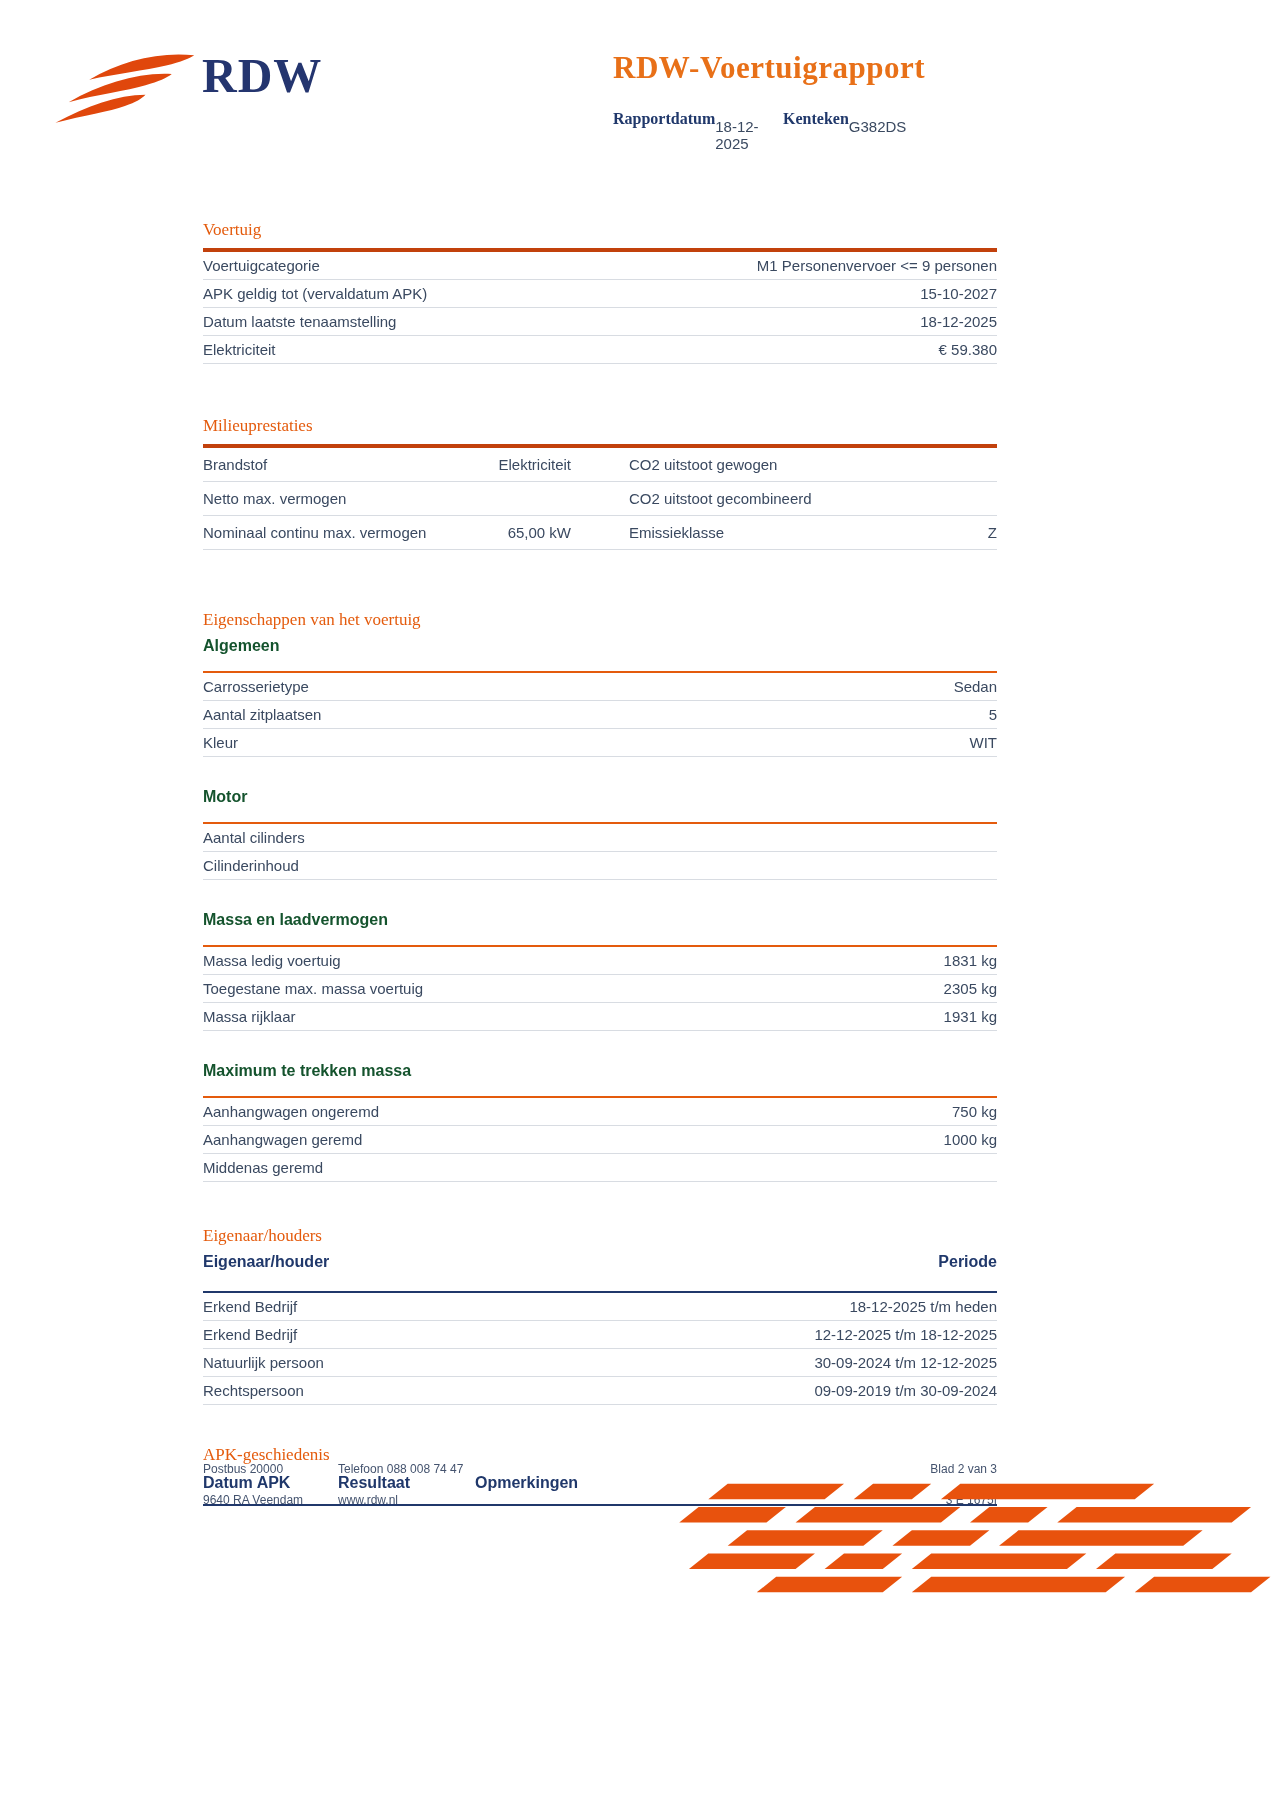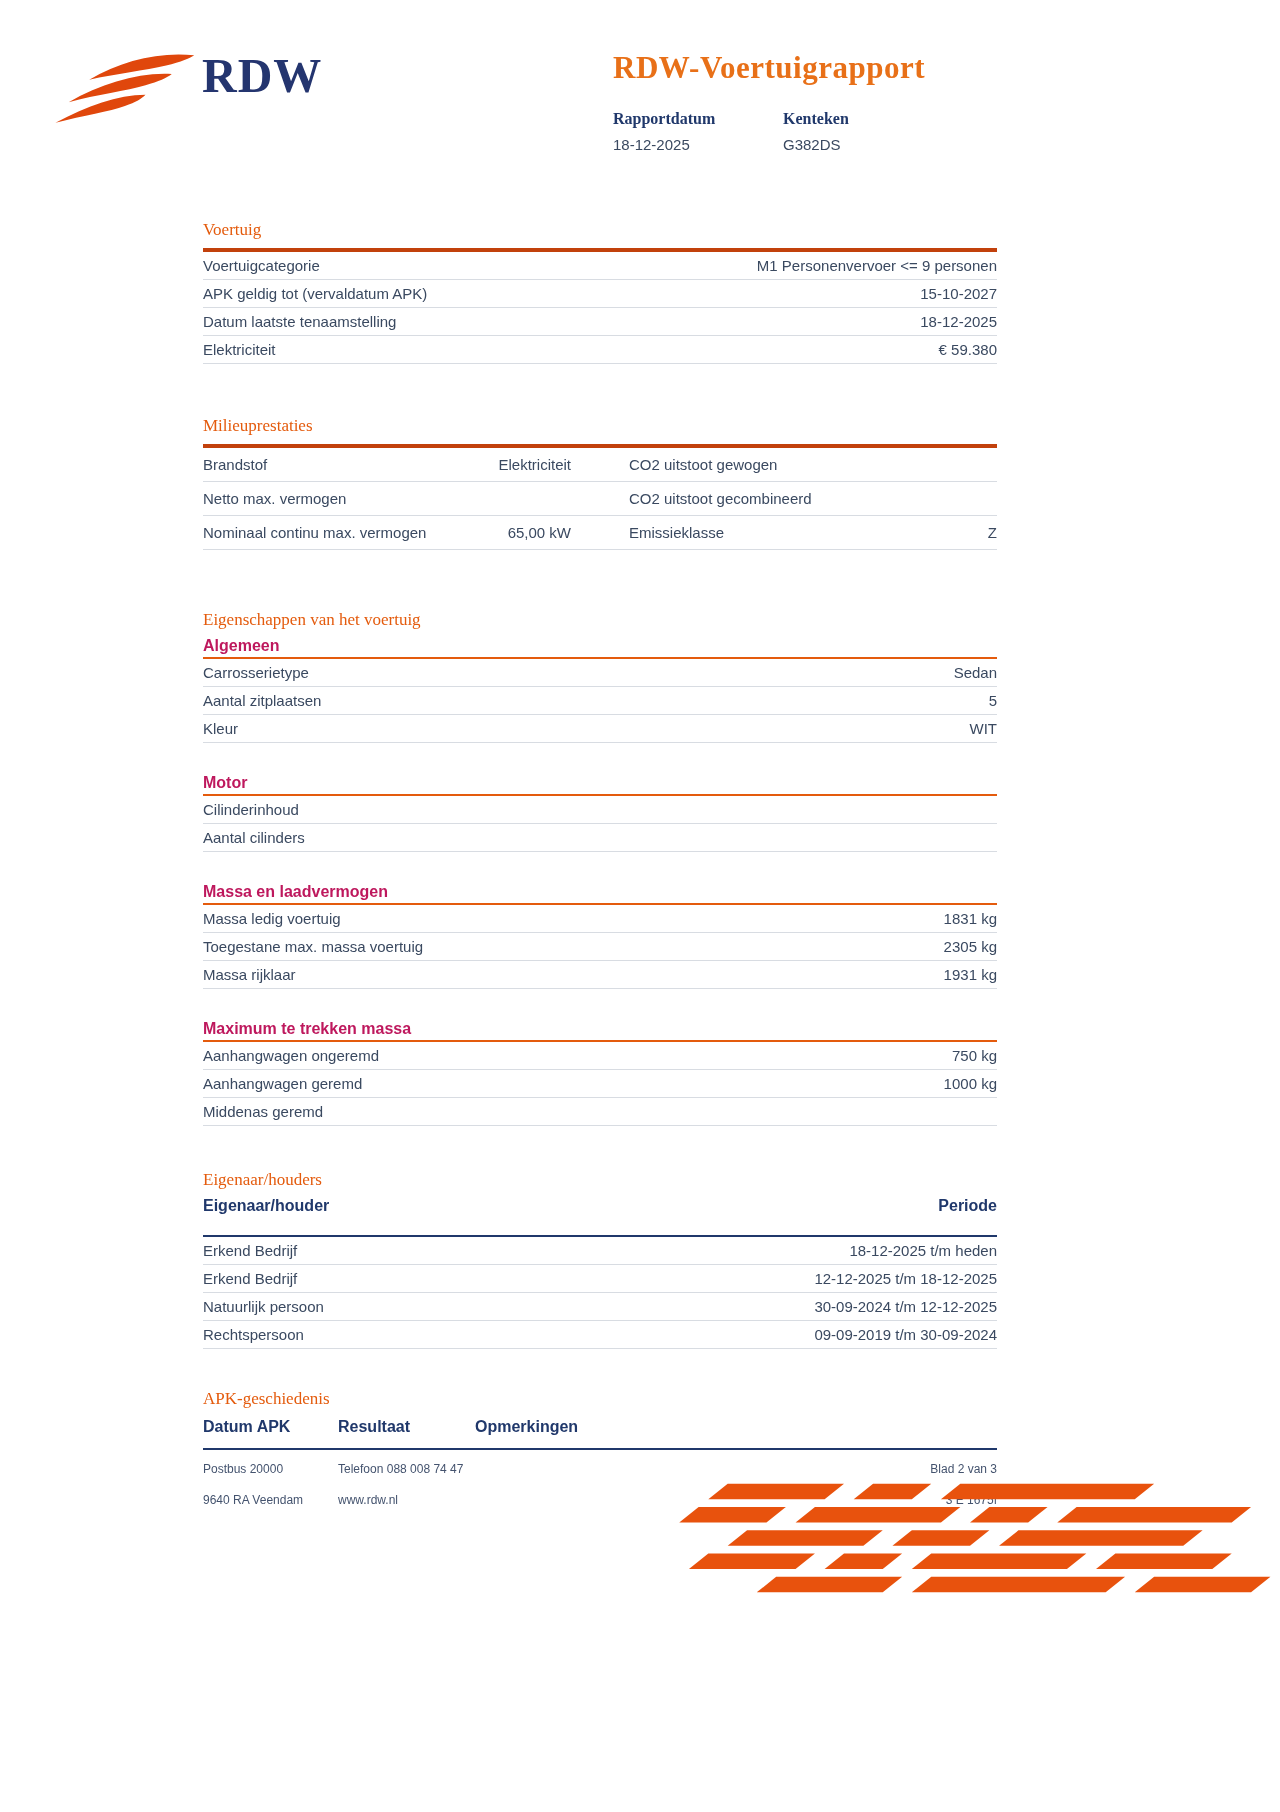--- a/index.html
+++ b/index.html
@@ -9,21 +9,21 @@
 
   
   .logo { position:absolute; left:48px; top:50px; display:flex; align-items:flex-start; }
   .logo svg { width:150px; height:78px; display:block; }
   .logo-text { font-family:"Liberation Serif", serif; font-weight:bold; font-size:48px;
                color:#24356f; letter-spacing:1px; margin-left:4px; margin-top:-2px; }
   .title-block { position:absolute; left:613px; top:50px; width:420px; }
   .report-title { font-family:"Liberation Serif", serif; font-weight:bold; font-size:31px;
                   color:#e87018; letter-spacing:0.5px; }
   .meta { display:flex; margin-top:24px; }
-  .meta-col { width:170px; display:flex; flex-direction:column; }
+  .meta-col { width:170px; display:flex; }
   .meta-label { font-family:"Liberation Serif", serif; font-weight:bold; font-size:16px; color:#20386b; }
   .meta-value { font-size:15px; color:#3a4960; margin-top:8px; }
 
   
   #content { position:absolute; left:203px; top:212px; width:794px; }
   .section-heading { font-family:"Liberation Serif", serif; font-weight:normal; font-size:17px;
                      color:#e45b0d; line-height:20px; }
   .rows { border-top:4px solid #c2410c; }
   .rows.no-topline { border-top:none; }
   .row { display:flex; justify-content:space-between; align-items:baseline;
@@ -33,22 +33,22 @@
   .sec-voertuig { margin-top:8px; }
   .sec-voertuig .section-heading { margin-bottom:8px; }
 
   .sec-milieu { margin-top:52px; }
   .sec-milieu .section-heading { margin-bottom:8px; }
   .row.milieu { padding:7px 0; }
   .half { width:368px; display:flex; justify-content:space-between; align-items:baseline; }
 
   .sec-eigenschappen { margin-top:60px; }
   .sec-eigenschappen .section-heading { margin-bottom:6px; }
-  .subsection .sub-title { font-size:16px; font-weight:bold; color:#be185d; line-height:19px;
-                           padding-bottom:2px; border-bottom:2px solid #e45b0d; }
+  .subsection .sub-title { font-size:16px; font-weight:bold; color:#14532d; line-height:19px;
+                           padding-bottom:16px; border-bottom:2px solid #e45b0d; }
   .subsection + .subsection { margin-top:30px; }
 
   .sec-eigenaar { margin-top:44px; }
   .sec-eigenaar .section-heading { margin-bottom:6px; }
   .table-head { display:flex; justify-content:space-between; font-size:16px; font-weight:bold;
                 color:#20386b; line-height:19px; padding-bottom:20px; border-bottom:2px solid #20386b; }
 
   .sec-apk { margin-top:40px; }
   .sec-apk .section-heading { margin-bottom:8px; }
   .apk-head { display:flex; font-size:16px; font-weight:bold; color:#20386b; line-height:19px;
@@ -170,25 +170,25 @@
             <span class="lbl">Kleur</span>
             <span class="val">WIT</span>
           </div>
         </div>
       </div>
 
       <div class="subsection">
         <div class="sub-title">Motor</div>
         <div class="rows no-topline">
           <div class="row">
+            <span class="lbl">Aantal cilinders</span>
+            <span class="val"></span>
+          </div>
+          <div class="row">
             <span class="lbl">Cilinderinhoud</span>
-            <span class="val"></span>
-          </div>
-          <div class="row">
-            <span class="lbl">Aantal cilinders</span>
             <span class="val"></span>
           </div>
         </div>
       </div>
 
       <div class="subsection">
         <div class="sub-title">Massa en laadvermogen</div>
         <div class="rows no-topline">
           <div class="row">
             <span class="lbl">Massa ledig voertuig</span>

